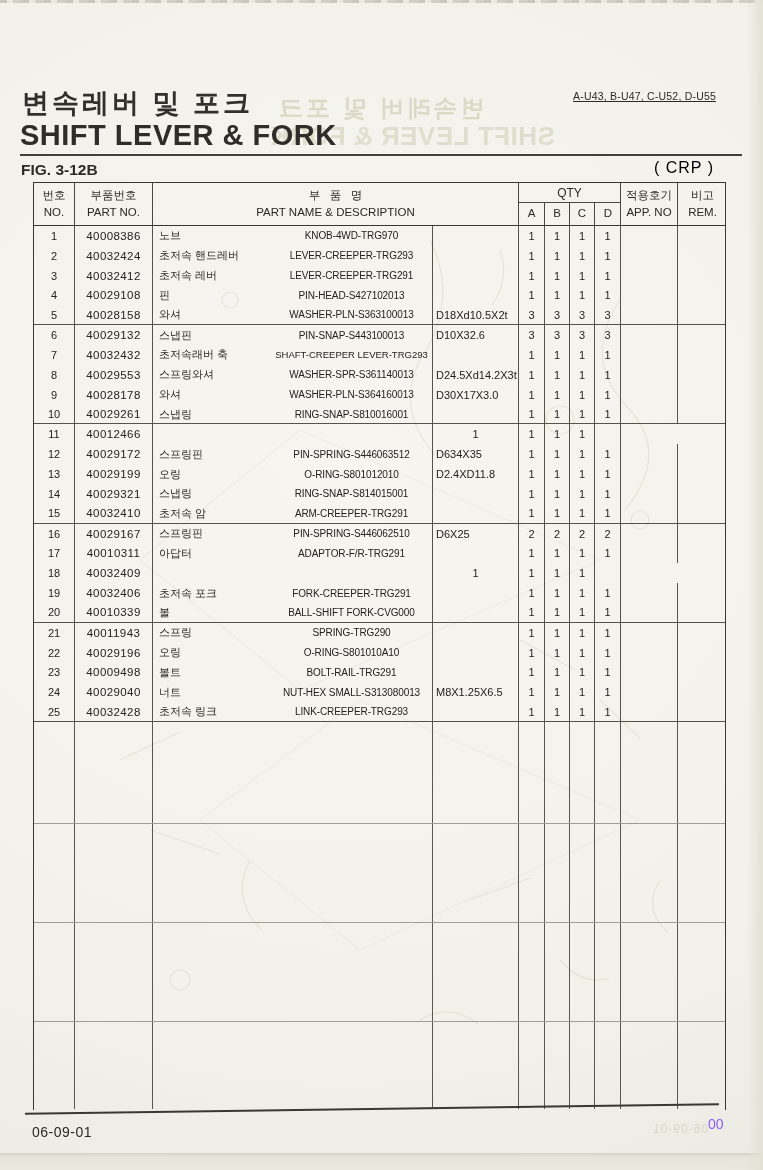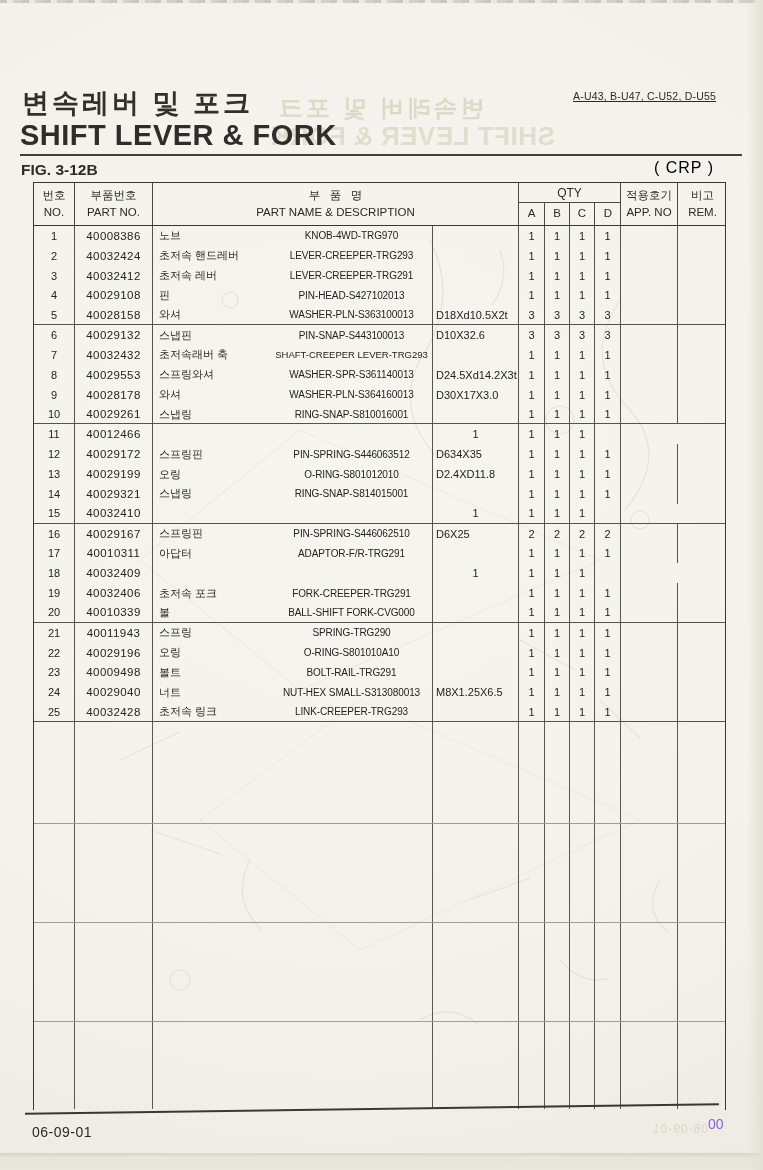--- a/index.html
+++ b/index.html
@@ -366,20 +366,24 @@
     <div class="c-qty">1</div>
     <div class="c-qty">1</div>
     <div class="c-qty">1</div>
     <div class="c-app"></div>
     <div class="c-rem"></div>
   </div>
 
   <div class="trow group-end">
     <div class="c-no">15</div>
     <div class="c-part">40032410</div>
+    <div class="c-name">
+      <span class="name-ko">초저속 암</span>
+      <span class="name-en">ARM-CREEPER-TRG291</span>
+    </div>
     <div class="c-spec"></div>
     <div class="c-qty">1</div>
     <div class="c-qty">1</div>
     <div class="c-qty">1</div>
     <div class="c-qty">1</div>
     <div class="c-app"></div>
     <div class="c-rem"></div>
   </div>
 
   <div class="trow">

